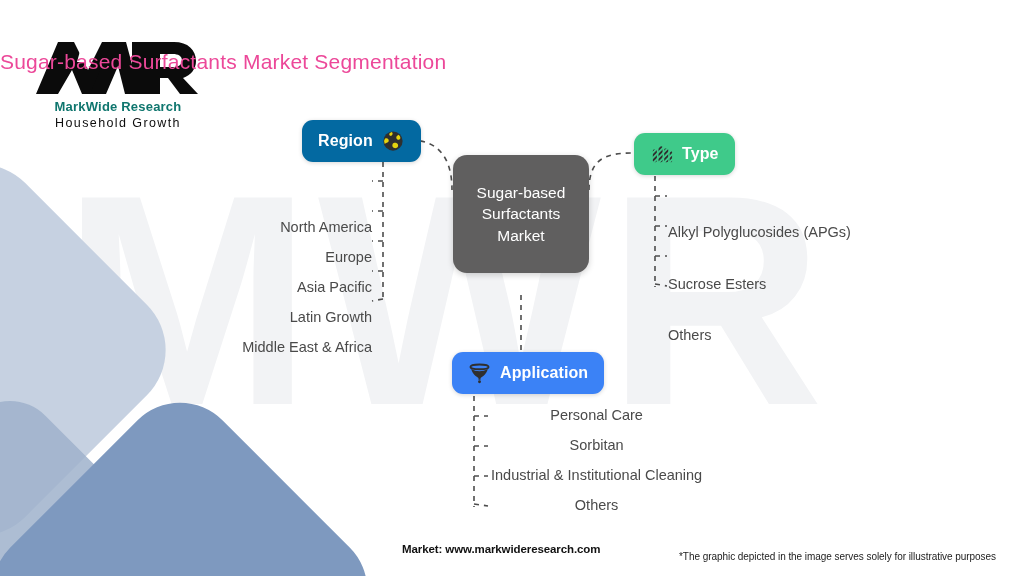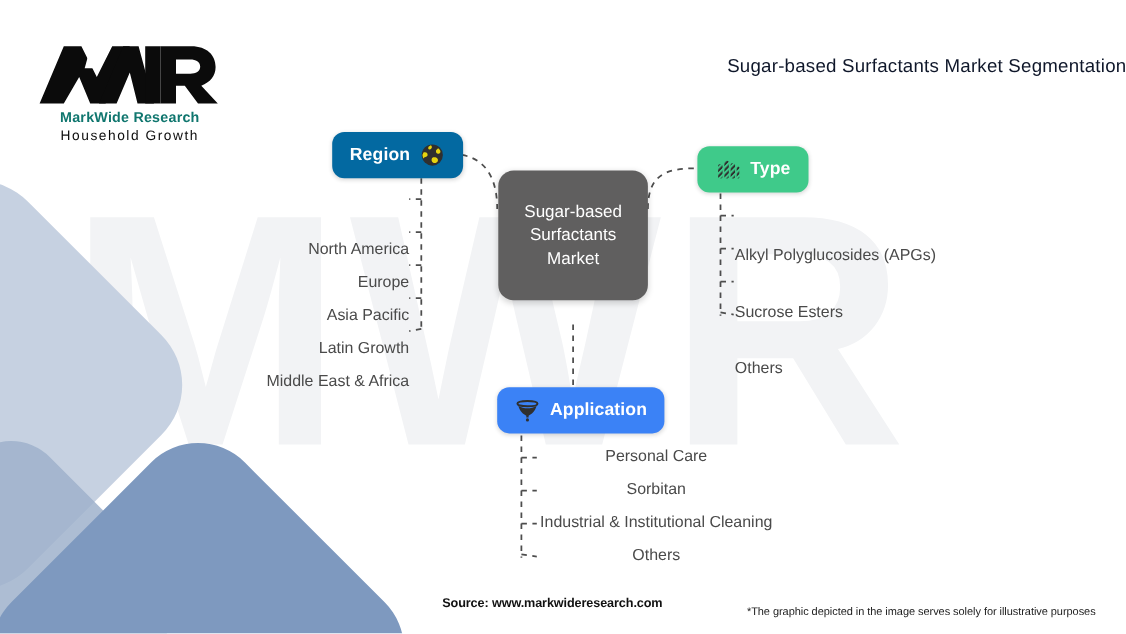--- a/index.html
+++ b/index.html
@@ -97,23 +97,23 @@
     margin-top: 2px;
     font-family: "Liberation Sans", sans-serif;
   }
 
   
   .title {
     position: absolute;
     left: 0;
     right: 0;
     top: 50px;
-    text-align: right;
-    font-size: 17px;
-    color: #0f172a;
+    text-align: left;
+    font-size: 21px;
+    color: #ec4899;
     font-weight: 400;
     letter-spacing: .2px;
   }
 
   
   .connectors {
     position: absolute;
     left: 0;
     top: 0;
     width: 1024px;
@@ -345,16 +345,16 @@
     <div class="leaf">Others</div>
   </div>
 
   <div class="leaf-list" id="list-application">
     <div class="leaf">Personal Care</div>
     <div class="leaf">Sorbitan</div>
     <div class="leaf">Industrial &amp; Institutional Cleaning</div>
     <div class="leaf">Others</div>
   </div>
 
-  <div class="source">Source: www.markwideresearch.com</div>
+  <div class="source">Market: www.markwideresearch.com</div>
   <div class="disclaimer">*The graphic depicted in the image serves solely for illustrative purposes</div>
 
 </div>
 
 </body></html>

